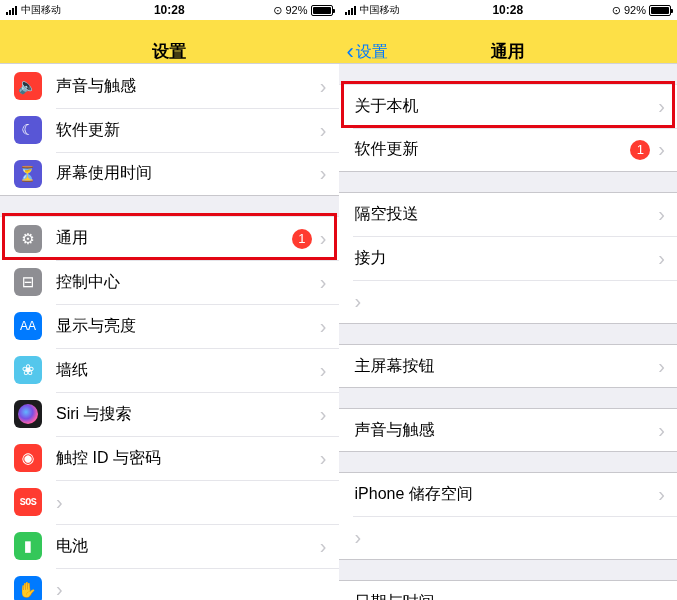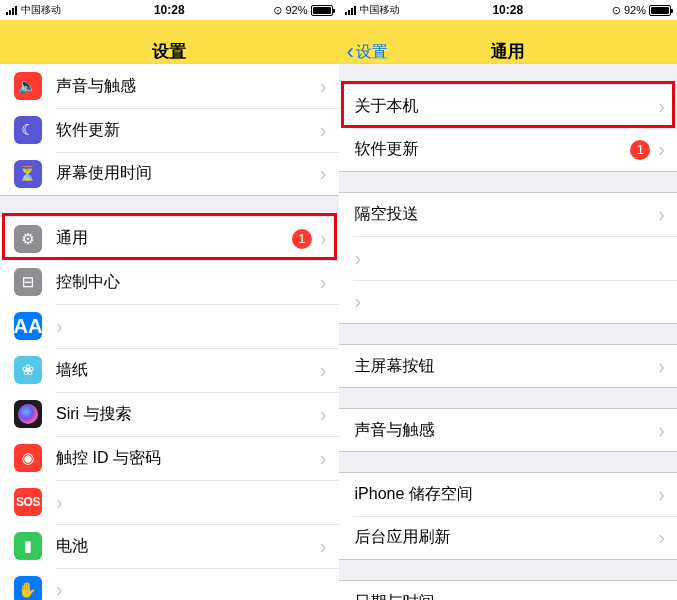--- a/index.html
+++ b/index.html
@@ -188,22 +188,22 @@
     .ic-wallpaper{background:#54c7ec}
     .ic-siri{background:#1c1c1e}
     .ic-touchid{background:#ff3b30}
     .ic-sos{background:#ff3b30}
     .ic-battery{background:#34c759}
     .ic-privacy{background:#007aff}
     .siri-inner {
       width:20px; height:20px; border-radius:50%;
       background: radial-gradient(circle at 40% 40%, #62b6ff, #7a4fe4 40%, #ff5fa9 70%, #2a2a3c 100%);
     }
-    .sos-text { font-weight:700; font-size:12px; letter-spacing:-0.5px;}
-    .aa-text { font-weight:700; font-size:20px;}
+    .sos-text { font-weight:700; font-size:10px; letter-spacing:-0.5px;font-family:Liberation Mono, monospace;}
+    .aa-text { font-weight:400; font-size:12px;}
   </style>
 </head>
 <body>
 
 <div class="phone phone-left">
   <div class="status-bar">
     <div class="status-left">
       <div class="signal-bars">
           <span></span>
           <span></span>
@@ -251,20 +251,21 @@
         <span class="badge">1</span>
         <span class="chevron">›</span>
       </div>
       <div class="row sep-indent">
         <span class="row-icon ic-control">⊟</span>
         <span class="row-label">控制中心</span>
         <span class="chevron">›</span>
       </div>
       <div class="row sep-indent">
         <span class="row-icon ic-display aa-text">AA</span>
+        <span class="row-label">显示与亮度</span>
         <span class="chevron">›</span>
       </div>
       <div class="row sep-indent">
         <span class="row-icon ic-wallpaper">❀</span>
         <span class="row-label">墙纸</span>
         <span class="chevron">›</span>
       </div>
       <div class="row sep-indent">
         <span class="row-icon ic-siri">
             <span class="siri-inner"></span>
@@ -335,20 +336,21 @@
         <span class="chevron">›</span>
       </div>
     </div>
 
     <div class="group">
       <div class="row">
         <span class="row-label">隔空投送</span>
         <span class="chevron">›</span>
       </div>
       <div class="row sep-indent no-icon-sep">
+        <span class="row-label">接力</span>
         <span class="chevron">›</span>
       </div>
       <div class="row sep-indent no-icon-sep">
         <span class="chevron">›</span>
       </div>
     </div>
 
     <div class="group">
       <div class="row">
         <span class="row-label">主屏幕按钮</span>
@@ -362,21 +364,20 @@
         <span class="chevron">›</span>
       </div>
     </div>
 
     <div class="group">
       <div class="row">
         <span class="row-label">iPhone 储存空间</span>
         <span class="chevron">›</span>
       </div>
       <div class="row sep-indent no-icon-sep">
-        <span class="row-label">后台应用刷新</span>
         <span class="chevron">›</span>
       </div>
     </div>
 
     <div class="group">
       <div class="row">
         <span class="row-label">日期与时间</span>
         <span class="chevron">›</span>
       </div>
     </div>

